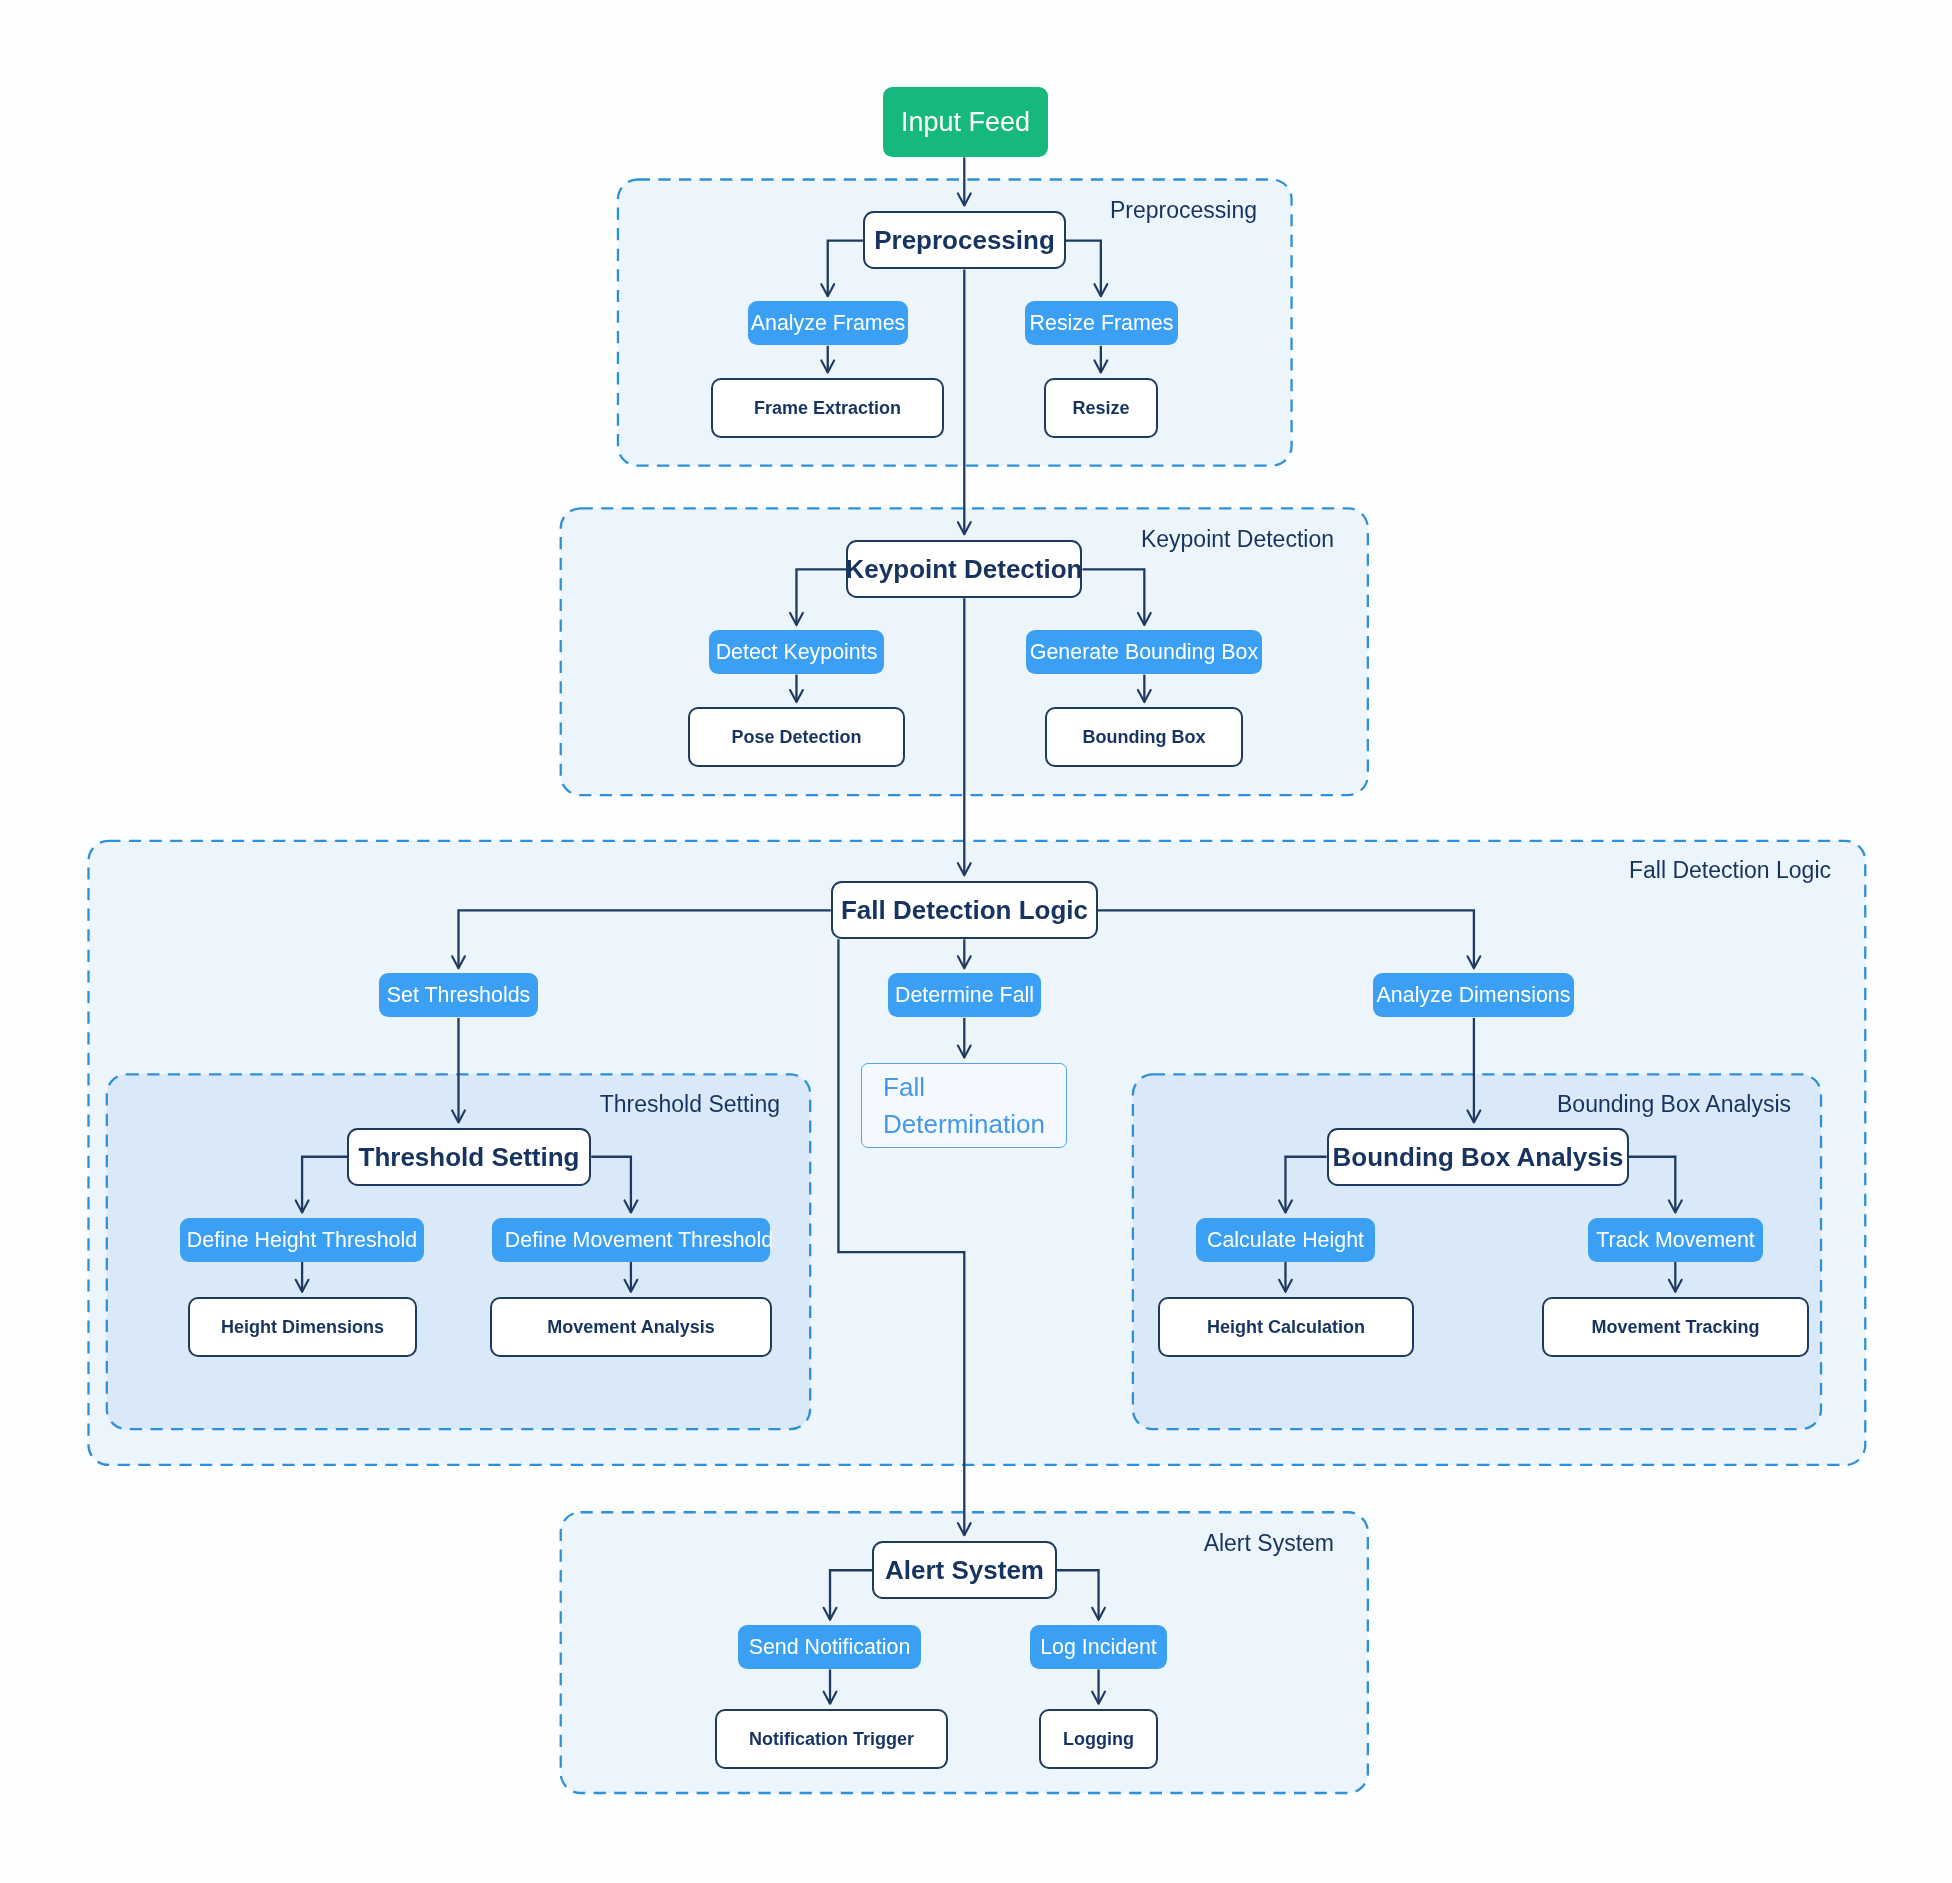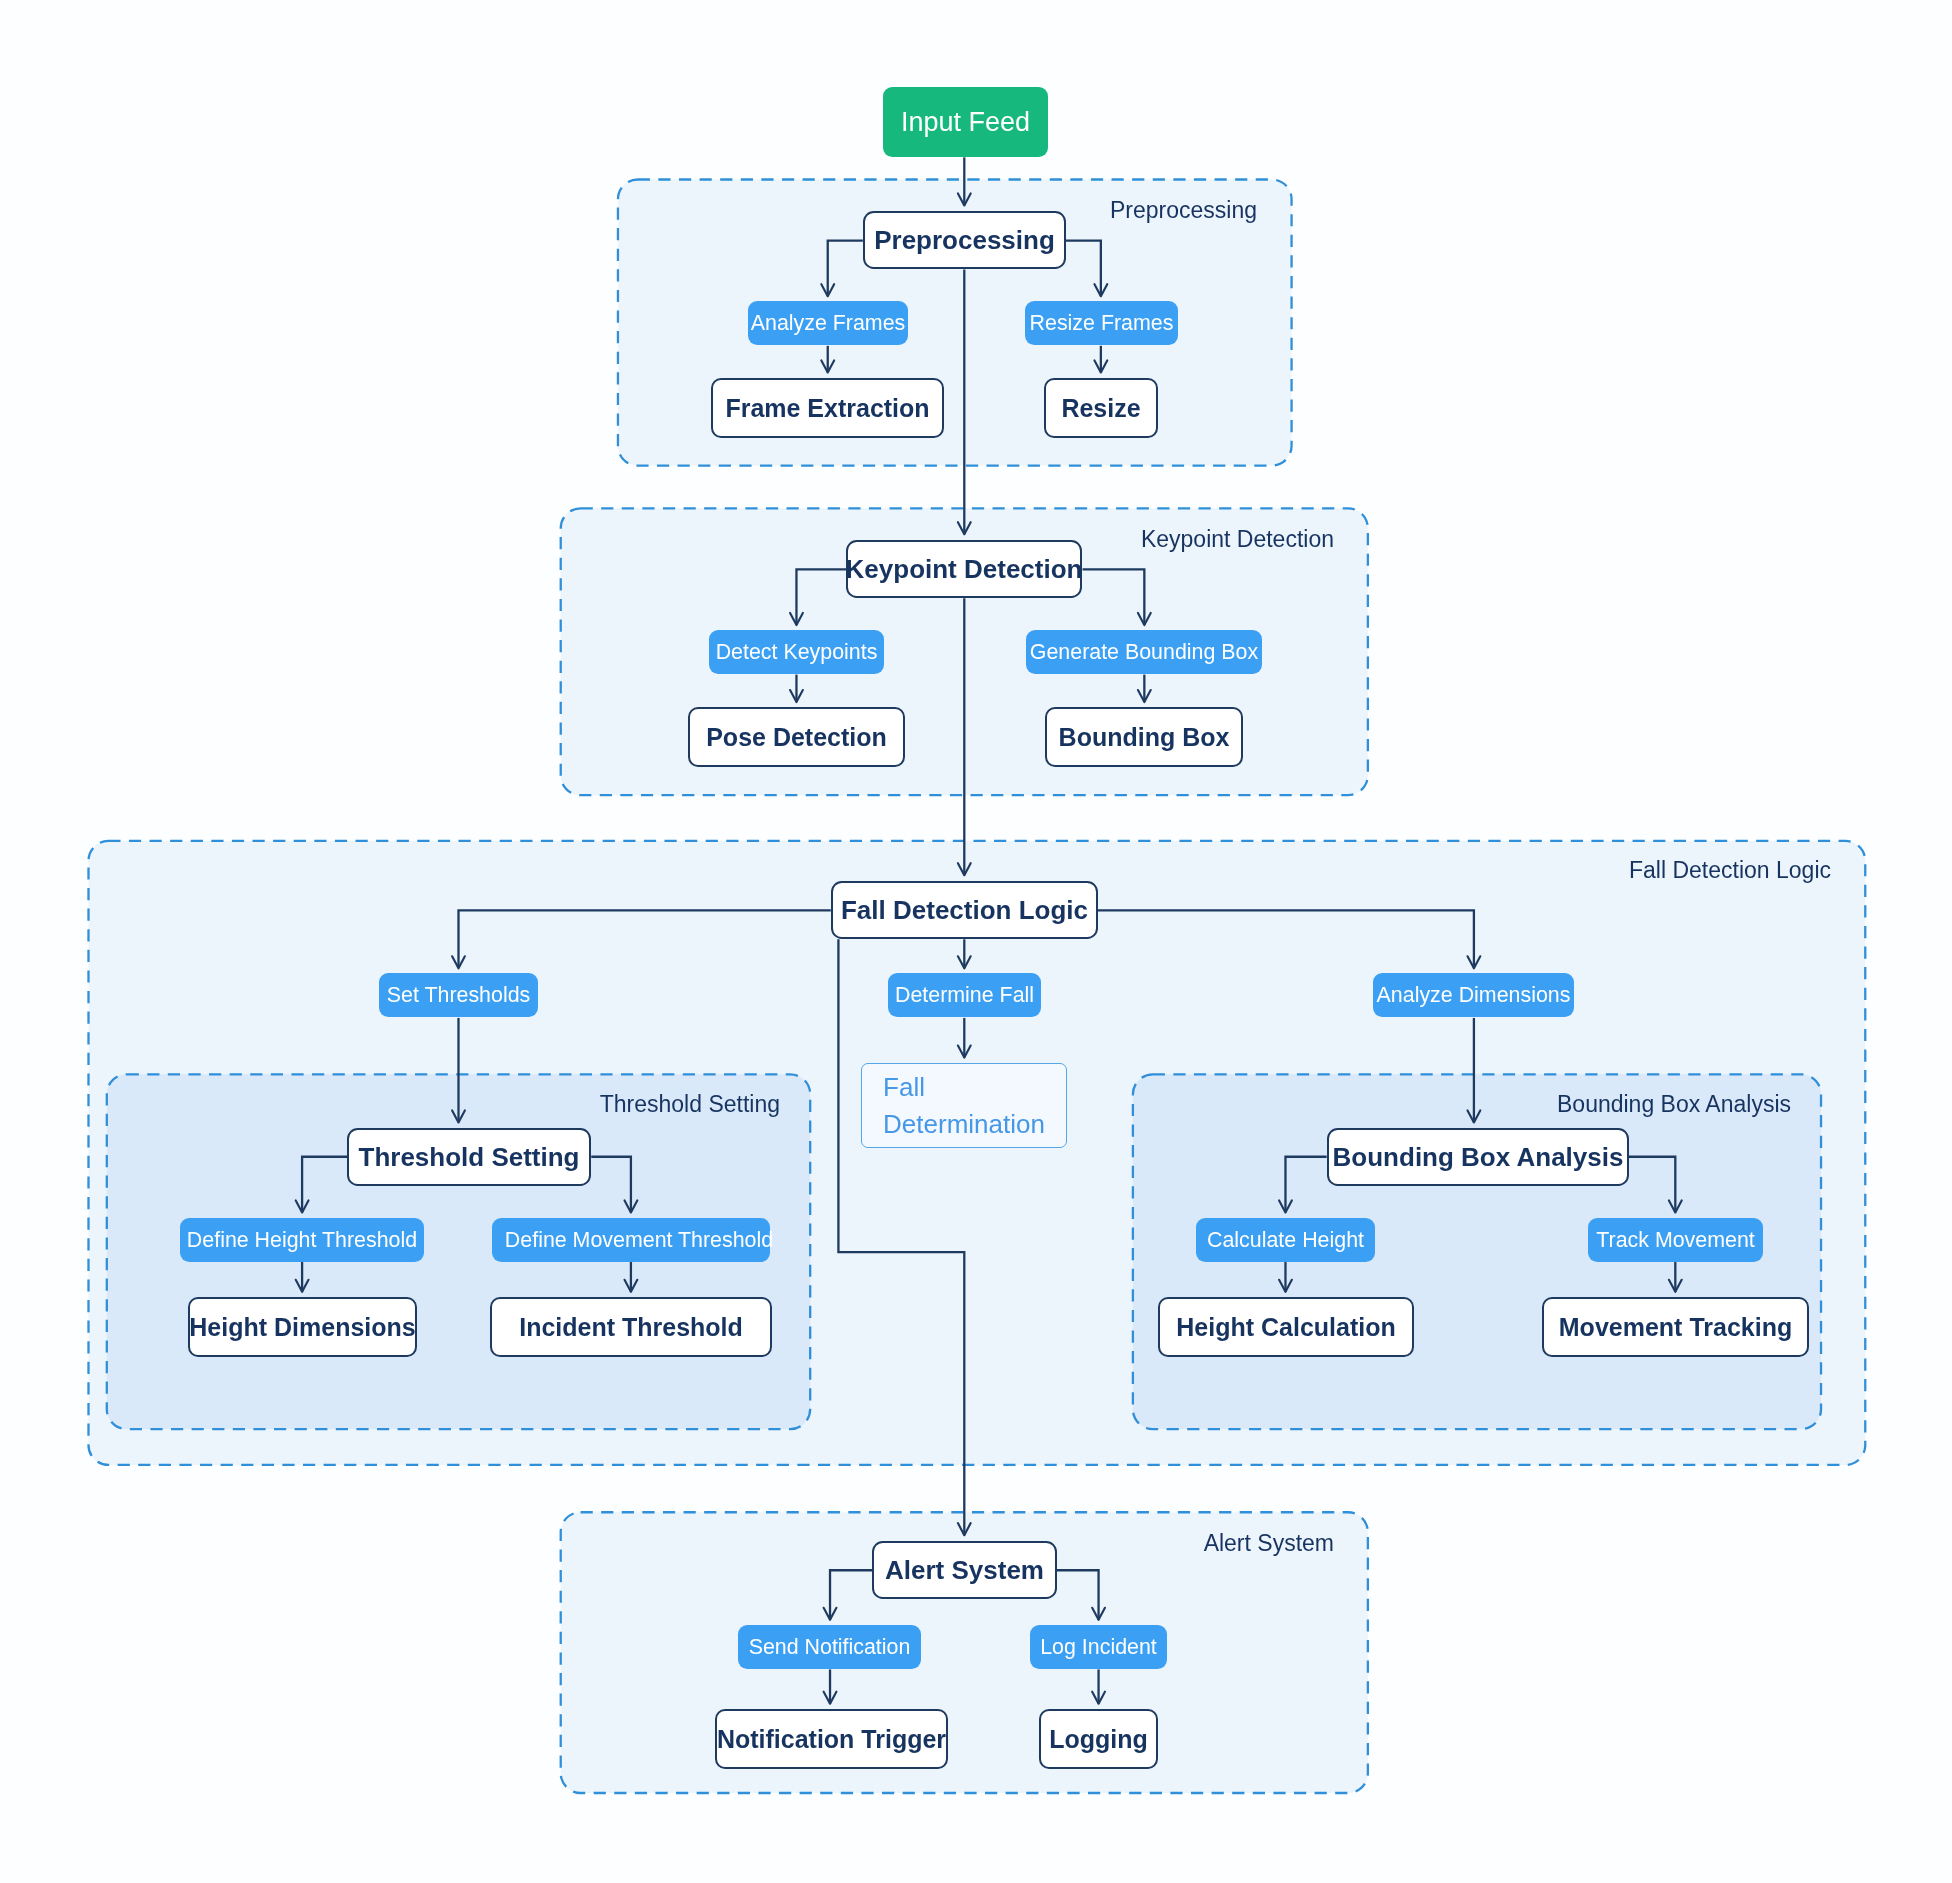--- a/index.html
+++ b/index.html
@@ -25,21 +25,21 @@
   .shape{
     position:absolute;display:flex;align-items:center;justify-content:center;
     text-align:left;box-sizing:border-box;white-space:nowrap;
   }
   .node{
     background:#FFFFFF;border:2.3px solid var(--node_border);border-radius:10.7px;
     color:var(--node_text);font-size:26px;font-weight:600;
   }
   .leaf{
     background:#FFFFFF;border:2.3px solid var(--node_border);border-radius:10px;
-    color:var(--node_text);font-size:25px;font-weight:600;
+    color:var(--node_text);font-size:18px;font-weight:600;
   }
   .action{
     background:var(--action_fill);color:#FFFFFF;border-radius:9.2px;
     font-size:21.4px;font-weight:500;
   }
   .start{
     background:var(--start_fill);color:#FFFFFF;border-radius:9.2px;
     font-size:27px;font-weight:500;
   }
   .special{
@@ -139,21 +139,21 @@
   <div class="shape node" style="left:831px;top:881px;width:267px;height:58px;">Fall Detection Logic</div>
   <div class="shape action" style="left:379px;top:973px;width:159px;height:44px;">Set Thresholds</div>
   <div class="shape action" style="left:888px;top:973px;width:153px;height:44px;">Determine Fall</div>
   <div class="shape action" style="left:1373px;top:973px;width:201px;height:44px;">Analyze Dimensions</div>
   <div class="shape special" style="left:861px;top:1063px;width:206px;height:85px;">Fall Determination</div>
 
   <div class="shape node" style="left:347px;top:1128px;width:244px;height:58px;">Threshold Setting</div>
   <div class="shape action" style="left:180px;top:1218px;width:244px;height:44px;">Define Height Threshold</div>
   <div class="shape action" style="left:492px;top:1218px;width:278px;height:44px;padding-left:16px;">Define Movement Threshold</div>
   <div class="shape leaf" style="left:188px;top:1297px;width:229px;height:60px;">Height Dimensions</div>
-  <div class="shape leaf" style="left:490px;top:1297px;width:282px;height:60px;">Incident Threshold</div>
+  <div class="shape leaf" style="left:490px;top:1297px;width:282px;height:60px;">Movement Analysis</div>
 
   <div class="shape node" style="left:1327px;top:1128px;width:302px;height:58px;">Bounding Box Analysis</div>
   <div class="shape action" style="left:1196px;top:1218px;width:179px;height:44px;">Calculate Height</div>
   <div class="shape action" style="left:1588px;top:1218px;width:175px;height:44px;">Track Movement</div>
   <div class="shape leaf" style="left:1158px;top:1297px;width:256px;height:60px;">Height Calculation</div>
   <div class="shape leaf" style="left:1542px;top:1297px;width:267px;height:60px;">Movement Tracking</div>
 
   <div class="shape node" style="left:872px;top:1541px;width:185px;height:58px;">Alert System</div>
   <div class="shape action" style="left:738px;top:1625px;width:183px;height:44px;">Send Notification</div>
   <div class="shape action" style="left:1030px;top:1625px;width:137px;height:44px;">Log Incident</div>

